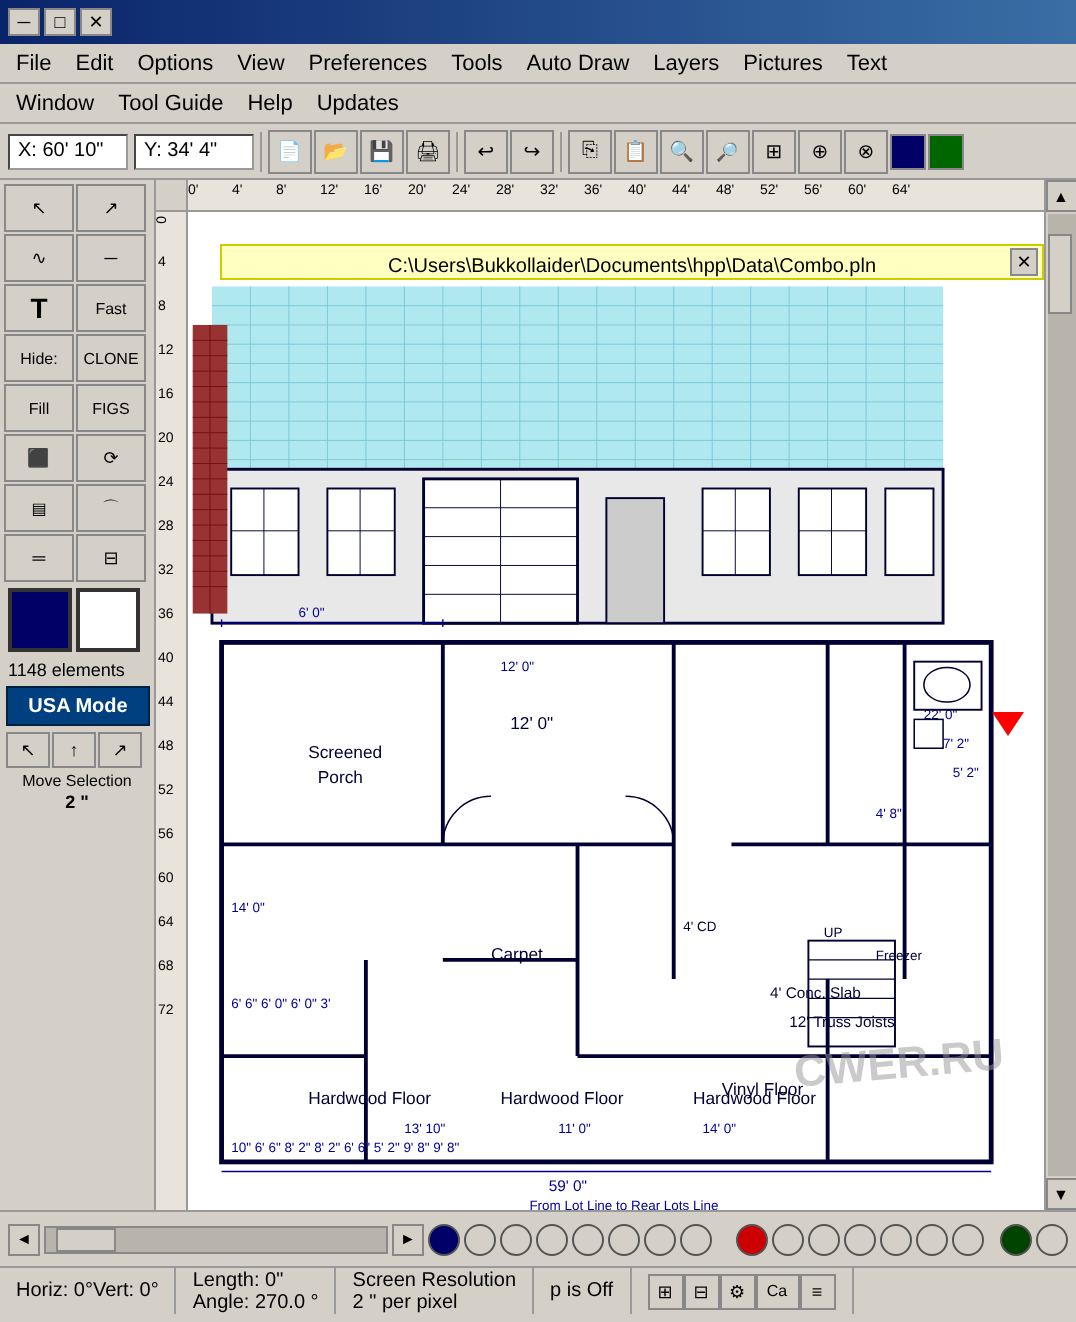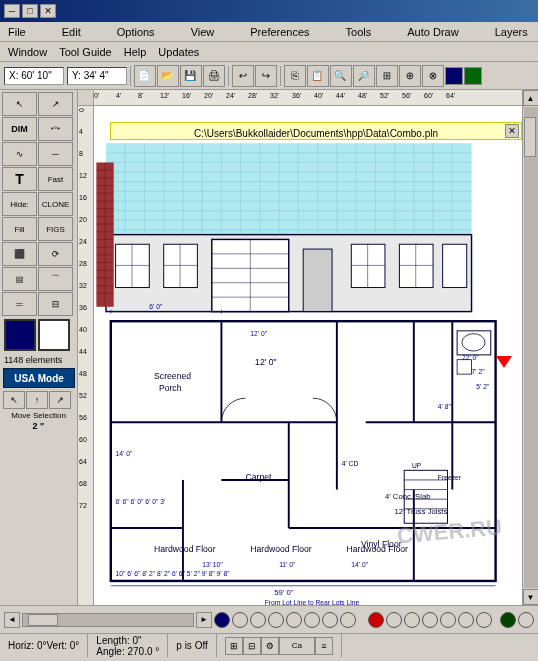--- a/index.html
+++ b/index.html
@@ -45,21 +45,20 @@
     }
 
     
     #menu-bar {
       background: #d4d0c8;
       height: 20px;
       display: flex;
       align-items: center;
       border-bottom: 1px solid #999;
       padding: 0 2px;
-      gap: 24px;
     }
     .menu-item {
       padding: 2px 6px;
       cursor: pointer;
       font-size: 11px;
       white-space: nowrap;
     }
 
     
     #menu-bar2 {
@@ -398,24 +397,20 @@
 
 <div id="main-area" style="height:515px;">
 
   <div id="left-toolbar">
 
     <div class="left-tool-row">
       <div class="left-tool-btn">↖</div>
       <div class="left-tool-btn">↗</div>
     </div>
 
-    <div class="left-tool-row">
-      <div class="left-tool-btn" style="font-weight:bold;font-size:9px;">DIM</div>
-      <div class="left-tool-btn" style="font-size:8px;">*°*</div>
-    </div>
 
 
     <div class="left-tool-row">
       <div class="left-tool-btn">∿</div>
       <div class="left-tool-btn">─</div>
     </div>
 
     <div class="left-tool-row">
       <div class="left-tool-btn" style="font-size:14px;font-weight:bold;">T</div>
       <div class="left-tool-btn" style="font-size:8px;">Fast</div>
@@ -742,24 +737,30 @@
       <br>
       <span>Vert: 0°</span>
     </div>
     <div class="status-section">
       <div>
         <div>Length: 0"</div>
         <div>Angle: 270.0 °</div>
       </div>
     </div>
     <div class="status-section">
+      <div>
+        <div>Screen Resolution</div>
+        <div>2 " per pixel</div>
+      </div>
+    </div>
+    <div class="status-section">
       <span>p is Off</span>
     </div>
 
     <div class="status-section">
       <div class="bottom-toolbar-btn" style="width:18px;height:18px;font-size:9px;">⊞</div>
       <div class="bottom-toolbar-btn" style="width:18px;height:18px;font-size:9px;">⊟</div>
       <div class="bottom-toolbar-btn" style="width:18px;height:18px;font-size:9px;">⚙</div>
-      <div class="bottom-toolbar-btn" style="width:36px;height:18px;font-size:8px;">Ca</div>
+      <div class="bottom-toolbar-btn" style="width:22px;height:18px;font-size:8px;">Ca</div>
       <div class="bottom-toolbar-btn" style="width:18px;height:18px;font-size:9px;">≡</div>
     </div>
   </div>
 </div>
 
 </body></html>

